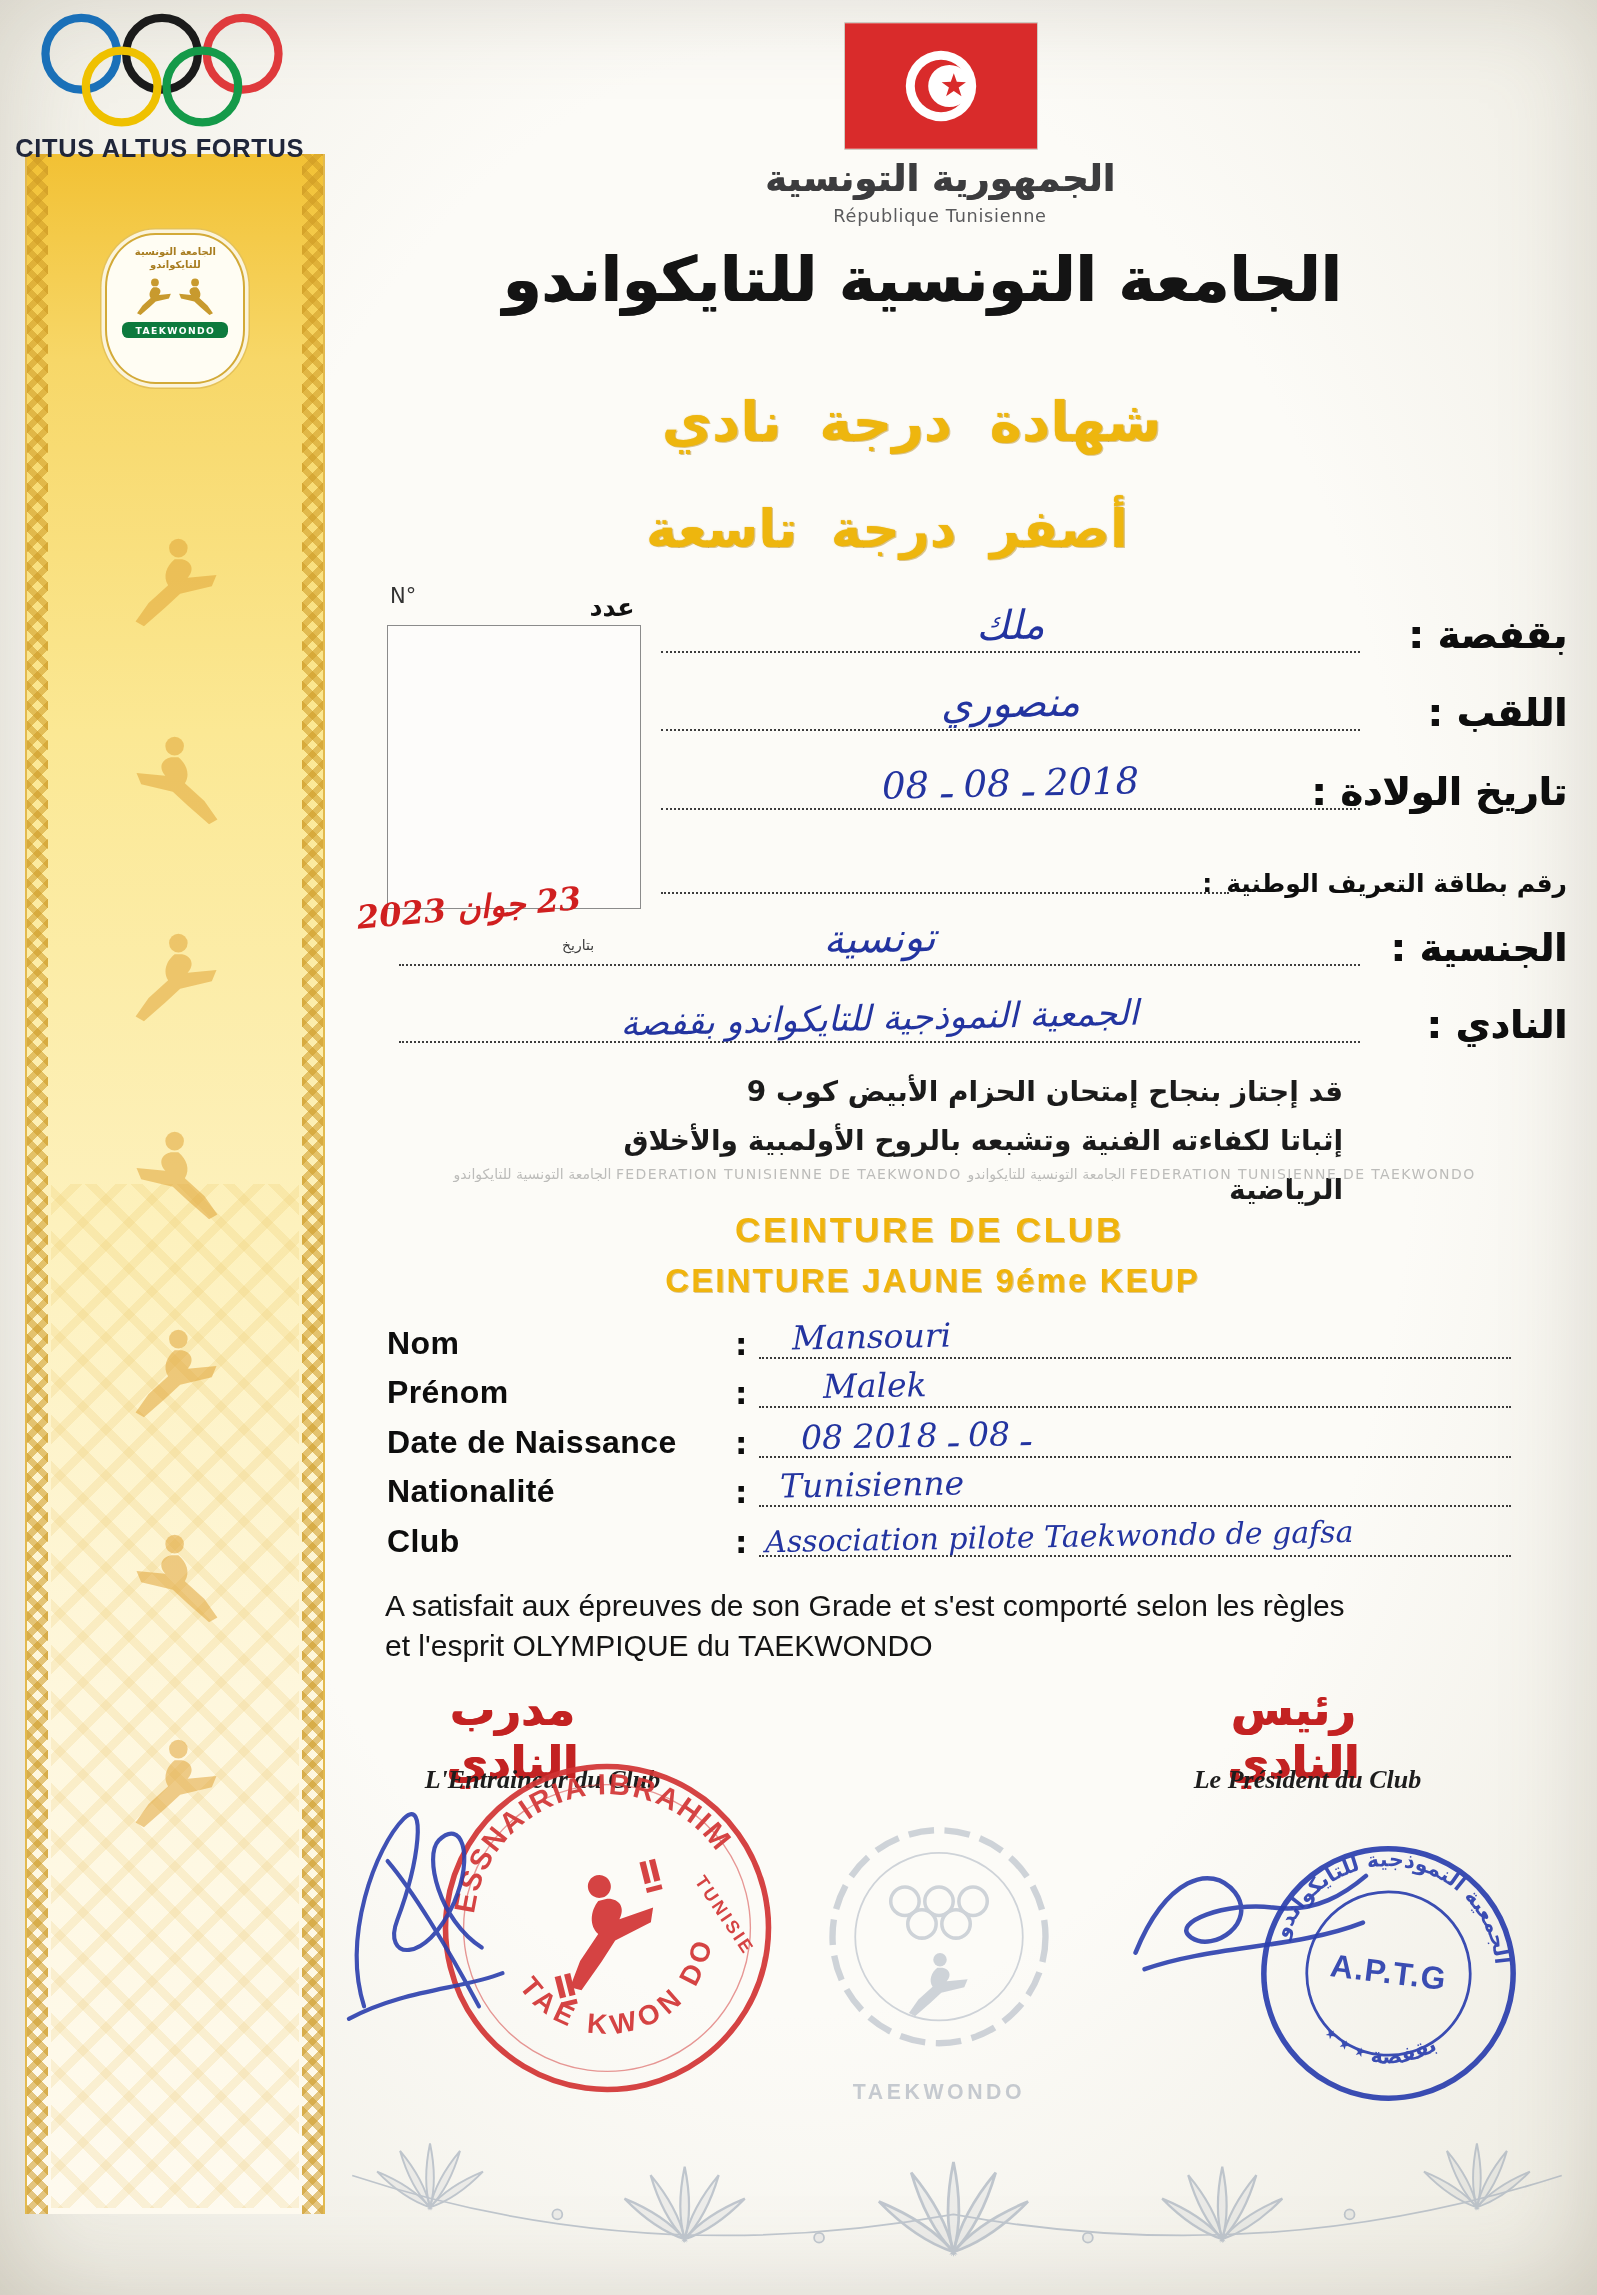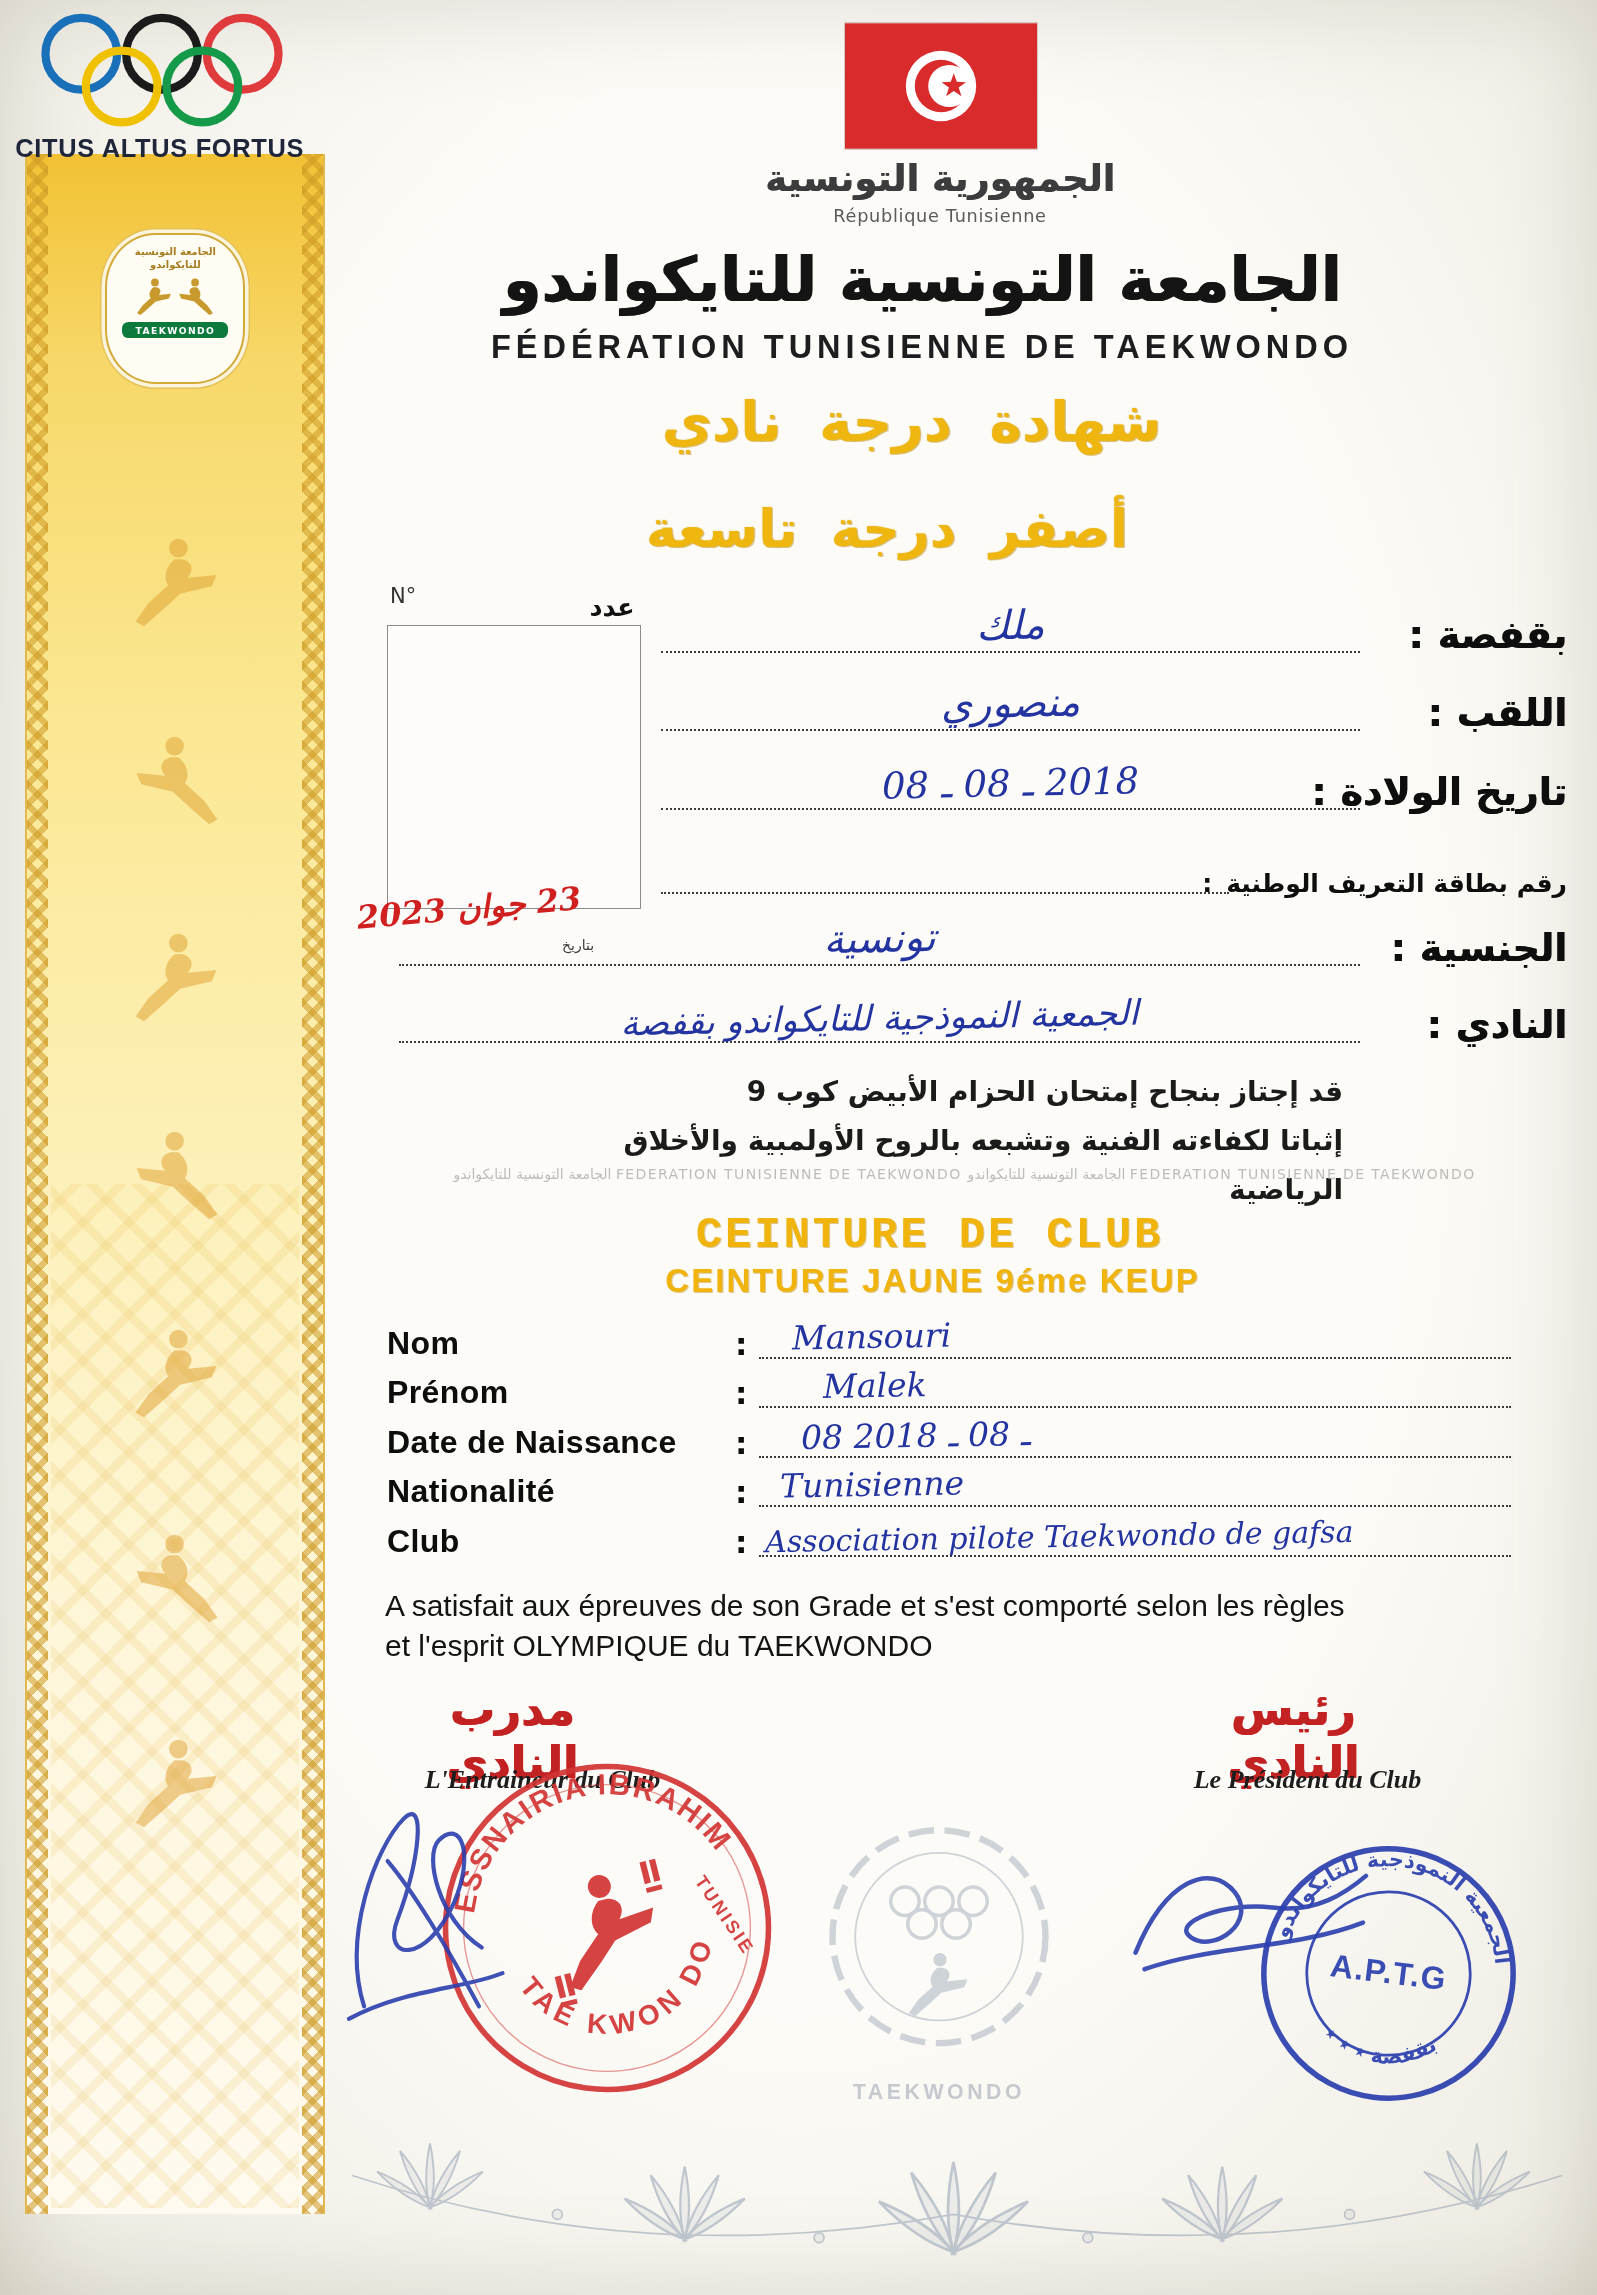--- a/index.html
+++ b/index.html
@@ -80,22 +80,22 @@
     font-family:"DejaVu Serif","DejaVu Sans",serif; font-style:italic; font-weight:bold;
     font-size:32px; color:#d01f1f; transform:rotate(-5deg); direction:rtl; }
   .red-note-label { left:562px; top:937px; font-size:14px; color:#3d3d3d; direction:rtl; }
 
   
   .stmt-ar { right:254px; top:1067px; width:820px; direction:rtl; text-align:right;
     font-size:28px; font-weight:700; color:#1b1b1b; line-height:1.75; }
   .wm-line { left:392px; top:1166px; width:1145px; text-align:center; white-space:nowrap;
     overflow:hidden; font-size:14px; letter-spacing:1.4px; color:#adadab; opacity:.8; }
 
-  .belt1 { left:325px; top:1210px; width:1209px; text-align:center; font-size:44px; font-weight:800;
-    color:#f0b40d; letter-spacing:2.8px; text-shadow:1.1px 1.1px 0 rgba(175,125,0,.4); font-family:Liberation Mono, monospace; }
+  .belt1 { left:325px; top:1210px; width:1209px; text-align:center; font-size:35px; font-weight:800;
+    color:#f0b40d; letter-spacing:2.8px; text-shadow:1.1px 1.1px 0 rgba(175,125,0,.4); font-family:Liberation Sans, sans-serif; }
   .belt2 { left:325px; top:1262px; width:1209px; text-align:center; font-size:33px; font-weight:800;
     color:#f0b40d; letter-spacing:2.1px; text-shadow:1.1px 1.1px 0 rgba(175,125,0,.4); font-family:"Liberation Sans",sans-serif;padding-left:6px; }
 
   
   .fr-row { position:absolute; left:0; width:1597px; height:47px; }
   .fr-label { position:absolute; left:387px; bottom:4.2px; font-size:32px; font-weight:700;
     color:#0d0d0d; font-family:"Liberation Sans",sans-serif; letter-spacing:0.4px; }
   .fr-colon { position:absolute; left:735px; bottom:4.2px; font-size:31px; font-weight:800; color:#0d0d0d; }
   .fr-line { position:absolute; left:759px; right:86px; bottom:7px; border-bottom:2.1px dotted #3a3a3a; height:100%; }
   .fr-value { position:absolute; left:32.5px; bottom:1.4px; font-family:"DejaVu Serif",serif;
@@ -194,21 +194,20 @@
     <rect width="300" height="196" fill="#d92b2b"></rect>
     <circle cx="150" cy="98" r="55" fill="#ffffff"></circle>
     <circle cx="150" cy="98" r="41" fill="#d92b2b"></circle>
     <circle cx="163" cy="98" r="33" fill="#ffffff"></circle>
     <polygon fill="#d92b2b" points="170,78 174.7,91.5 189,92 177.6,100.5 182,114 170,106 158,114 162.4,100.5 151,92 165.3,91.5"></polygon>
   </svg>
   <div class="abs republic-ar">الجمهورية التونسية</div>
   <div class="abs republic-fr">République Tunisienne</div>
 
   <div class="abs fed-ar">الجامعة التونسية للتايكواندو</div>
-  <div class="abs fed-fr">FÉDÉRATION TUNISIENNE DE TAEKWONDO</div>
 
   <div class="abs gold-line1">شهادة درجة نادي</div>
   <div class="abs gold-line2">أصفر درجة تاسعة</div>
 
   <div class="abs no-label">N°</div>
   <div class="abs adad-label">عدد</div>
   <div class="abs photo-box"></div>
 
   <div class="ar-row" style="top:592px">
     <div class="ar-label">

